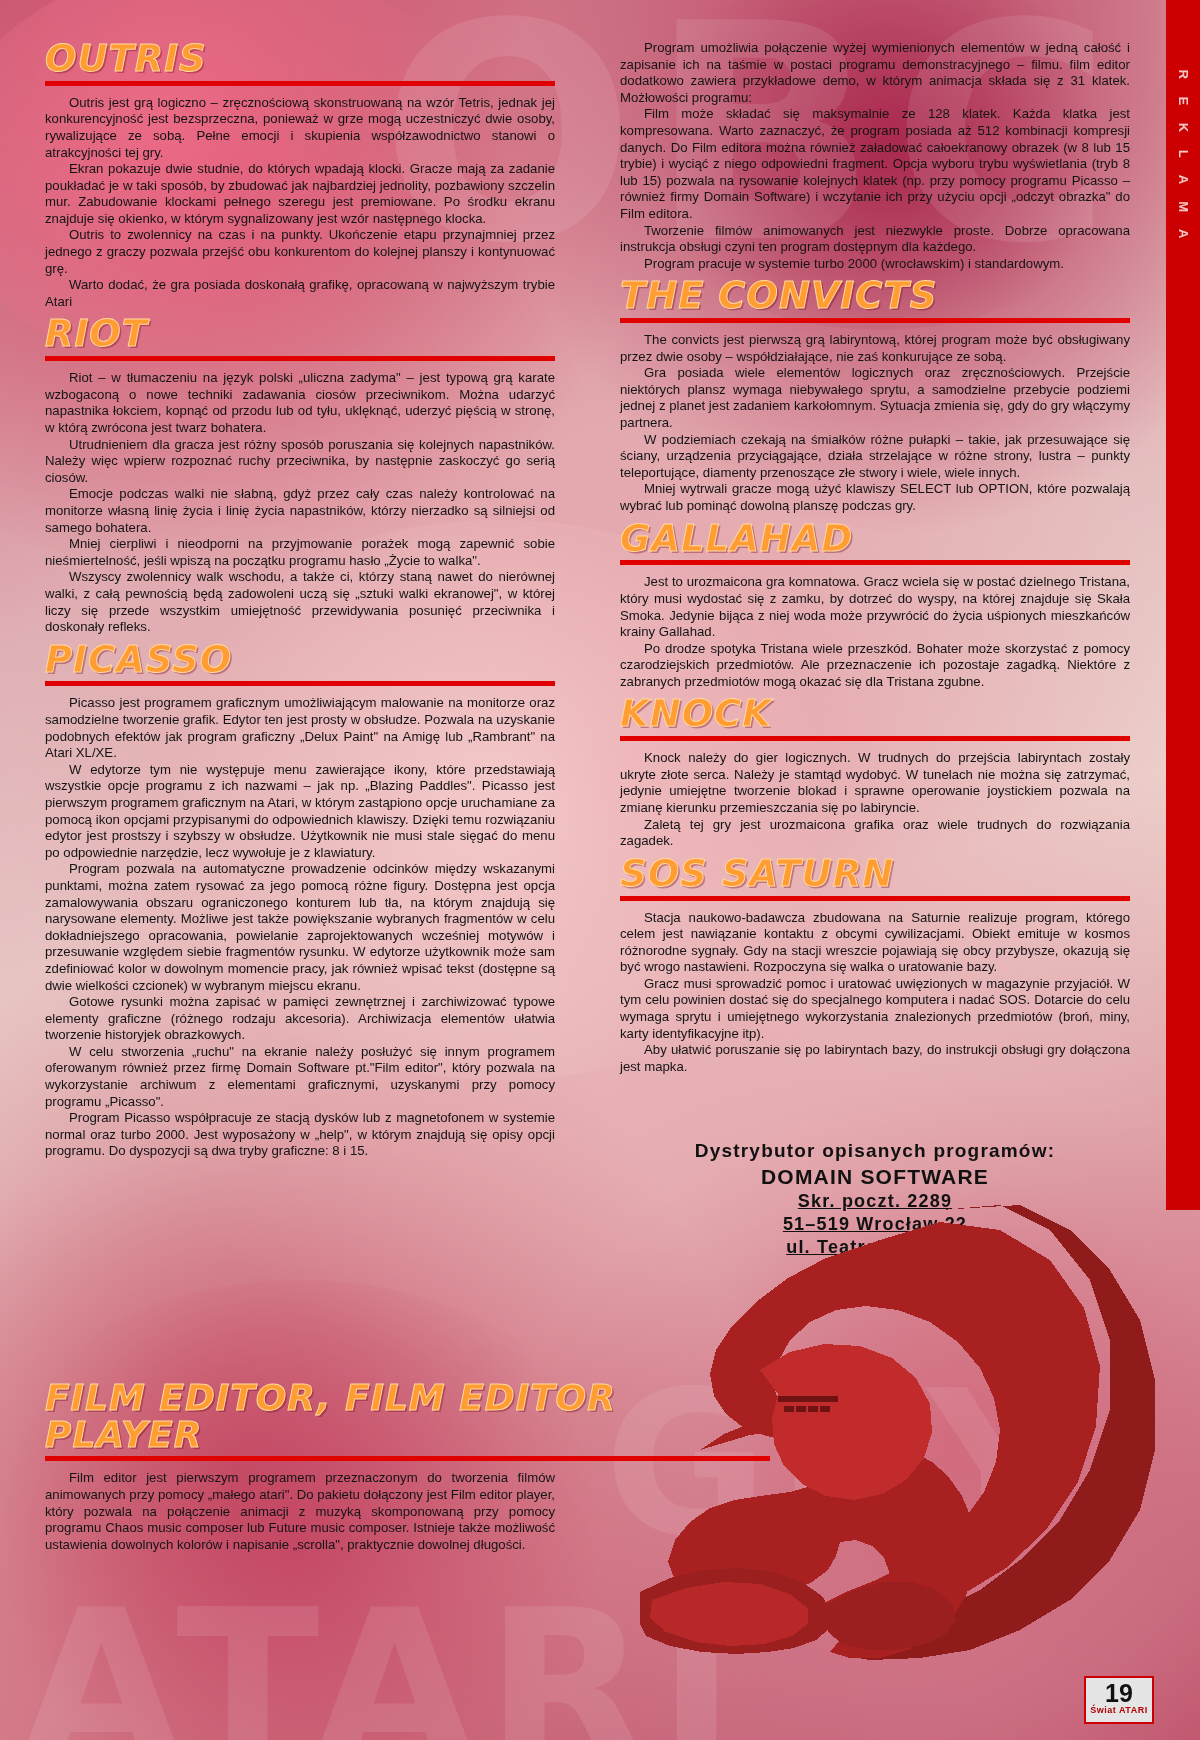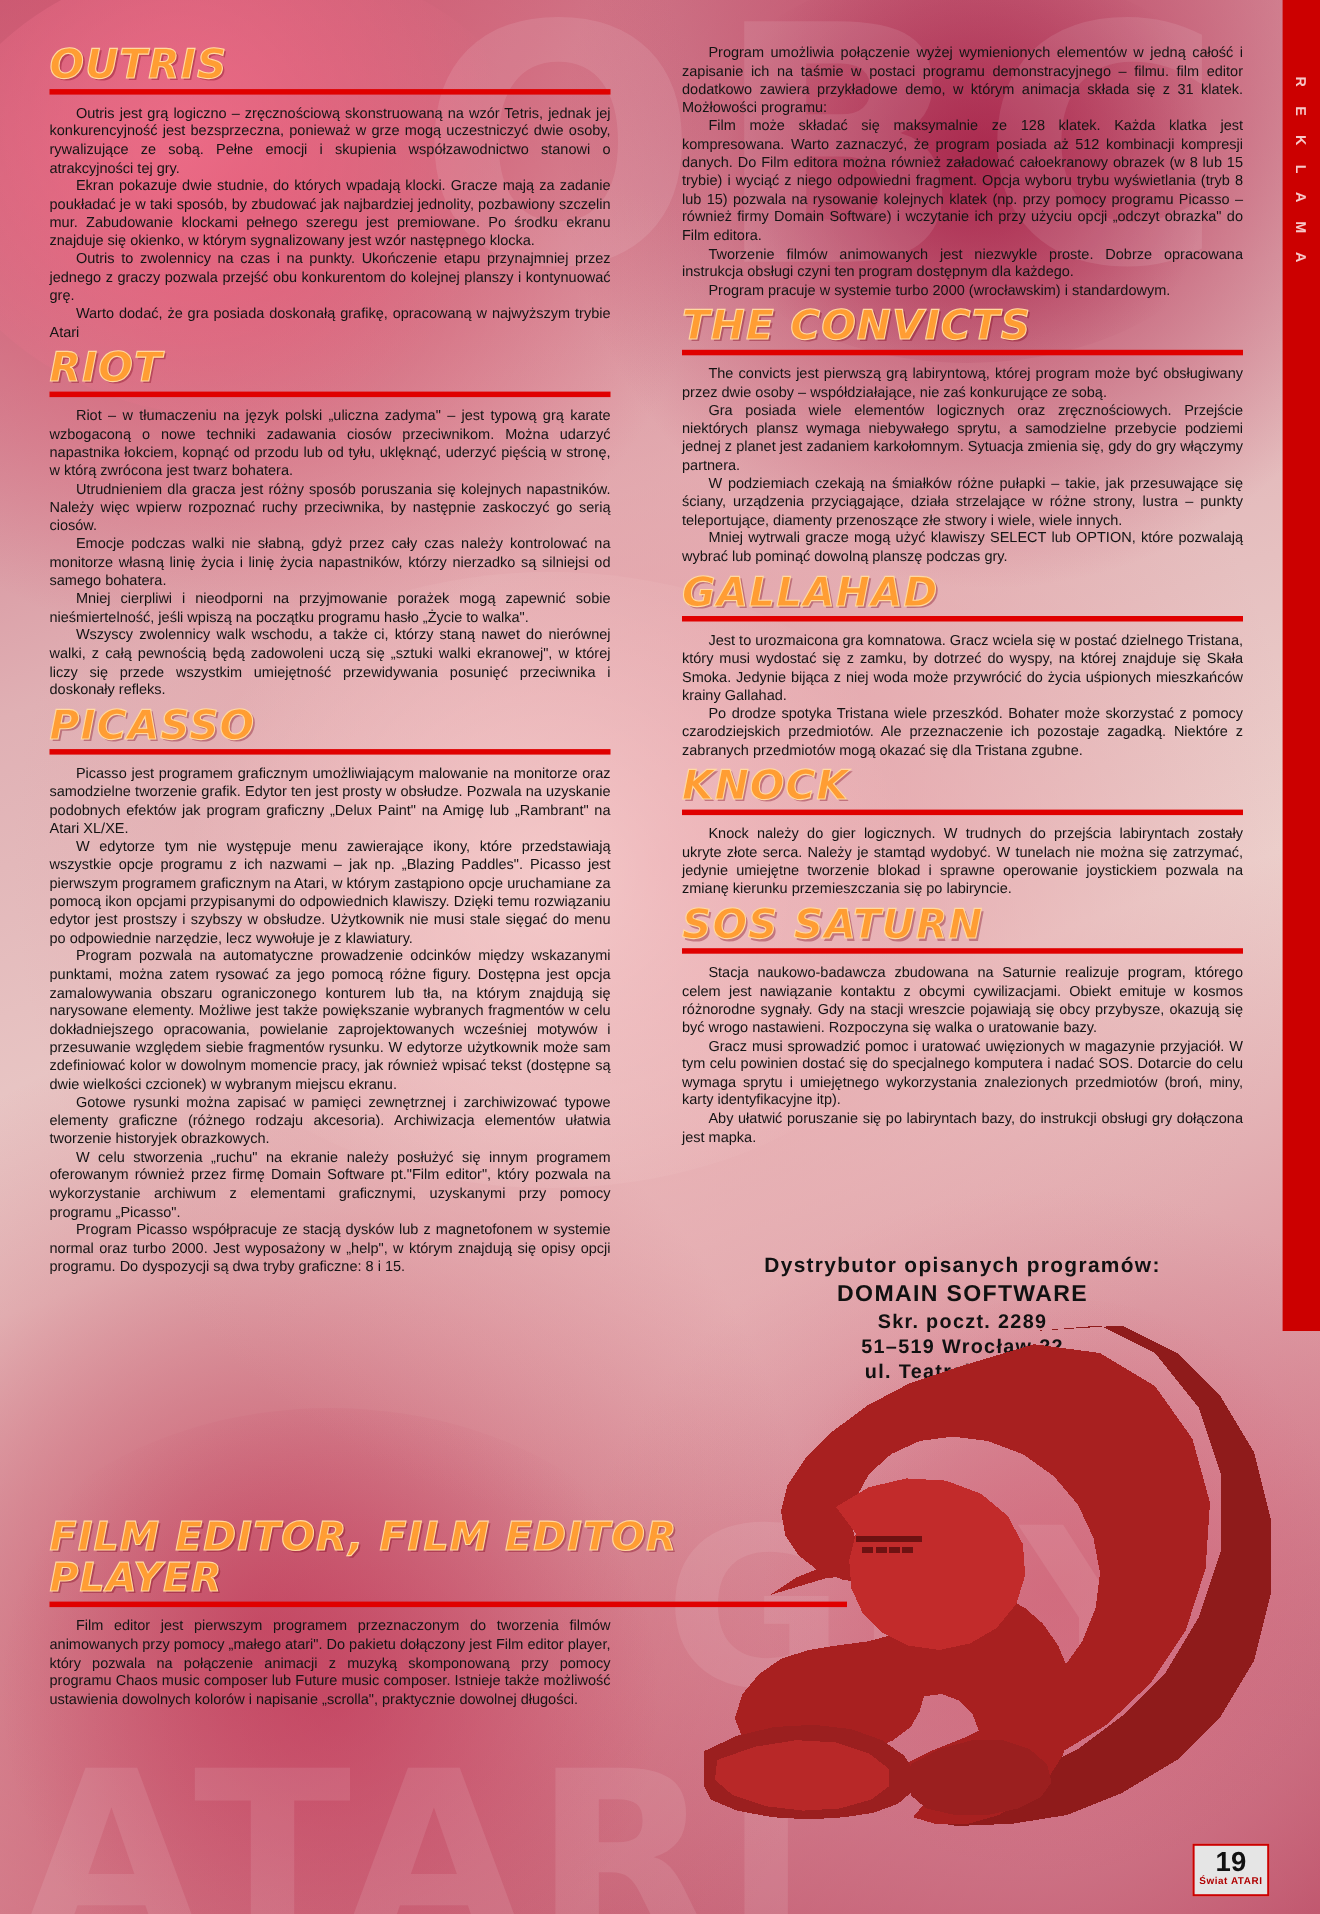--- a/index.html
+++ b/index.html
@@ -76,21 +76,21 @@
     text-align:justify;text-indent:24px;
   }
   .sec{margin-bottom:5px;}
 
   
   #distributor{
     position:absolute;left:620px;top:1140px;width:510px;text-align:center;color:#111;
   }
   #distributor .d1{font-size:19px;font-weight:bold;letter-spacing:1.2px;margin-bottom:3px;}
   #distributor .d2{font-size:21px;font-weight:bold;letter-spacing:1.2px;margin-bottom:2px;}
-  #distributor .d3{font-size:18px;font-weight:bold;letter-spacing:1.2px;margin-bottom:2px;}
+  #distributor .d3{font-size:18px;font-weight:bold;letter-spacing:1.2px;margin-bottom:2px;text-decoration:underline;}
 
   
   #pagenum{
     position:absolute;right:46px;bottom:16px;width:66px;height:44px;background:#e5e5e5;
     border:2px solid #cc0000;text-align:center;z-index:40;
   }
   #pagenum .n{font-size:25px;font-weight:bold;color:#111;line-height:30px;}
   #pagenum .s{font-size:9px;color:#b00000;font-weight:bold;letter-spacing:.5px;display:block;margin-top:-3px;}
 
   
@@ -208,20 +208,21 @@
       <h2 class="head">GALLAHAD</h2>
       <div class="rule"></div>
       <p>Jest to urozmaicona gra komnatowa. Gracz wciela się w postać dzielnego Tristana, który musi wydostać się z zamku, by dotrzeć do wyspy, na której znajduje się Skała Smoka. Jedynie bijąca z niej woda może przywrócić do życia uśpionych mieszkańców krainy Gallahad.</p>
       <p>Po drodze spotyka Tristana wiele przeszkód. Bohater może skorzystać z pomocy czarodziejskich przedmiotów. Ale przeznaczenie ich pozostaje zagadką. Niektóre z zabranych przedmiotów mogą okazać się dla Tristana zgubne.</p>
     </section>
 
     <section class="sec">
       <h2 class="head">KNOCK</h2>
       <div class="rule"></div>
       <p>Knock należy do gier logicznych. W trudnych do przejścia labiryntach zostały ukryte złote serca. Należy je stamtąd wydobyć. W tunelach nie można się zatrzymać, jedynie umiejętne tworzenie blokad i sprawne operowanie joystickiem pozwala na zmianę kierunku przemieszczania się po labiryncie.</p>
+      <p>Zaletą tej gry jest urozmaicona grafika oraz wiele trudnych do rozwiązania zagadek.</p>
     </section>
 
     <section class="sec">
       <h2 class="head">SOS SATURN</h2>
       <div class="rule"></div>
       <p>Stacja naukowo-badawcza zbudowana na Saturnie realizuje program, którego celem jest nawiązanie kontaktu z obcymi cywilizacjami. Obiekt emituje w kosmos różnorodne sygnały. Gdy na stacji wreszcie pojawiają się obcy przybysze, okazują się być wrogo nastawieni. Rozpoczyna się walka o uratowanie bazy.</p>
       <p>Gracz musi sprowadzić pomoc i uratować uwięzionych w magazynie przyjaciół. W tym celu powinien dostać się do specjalnego komputera i nadać SOS. Dotarcie do celu wymaga sprytu i umiejętnego wykorzystania znalezionych przedmiotów (broń, miny, karty identyfikacyjne itp).</p>
       <p>Aby ułatwić poruszanie się po labiryntach bazy, do instrukcji obsługi gry dołączona jest mapka.</p>
     </section>
   </div>

